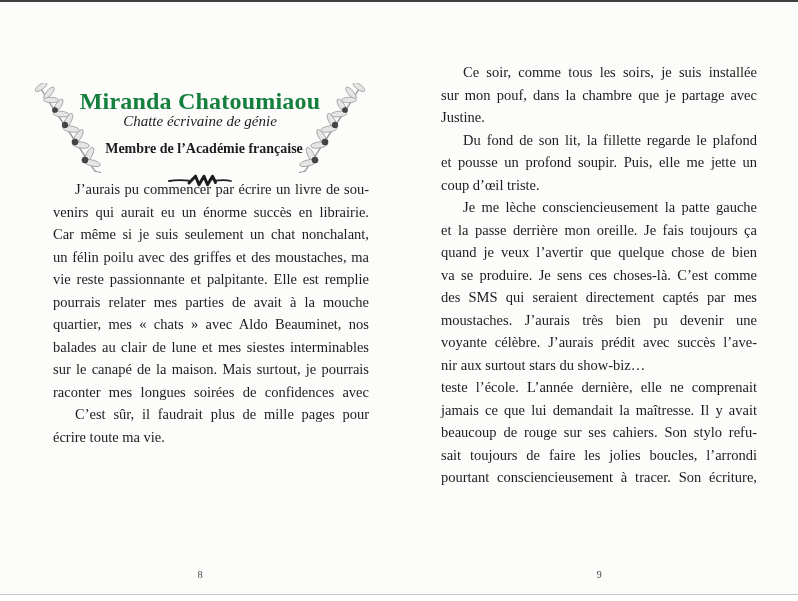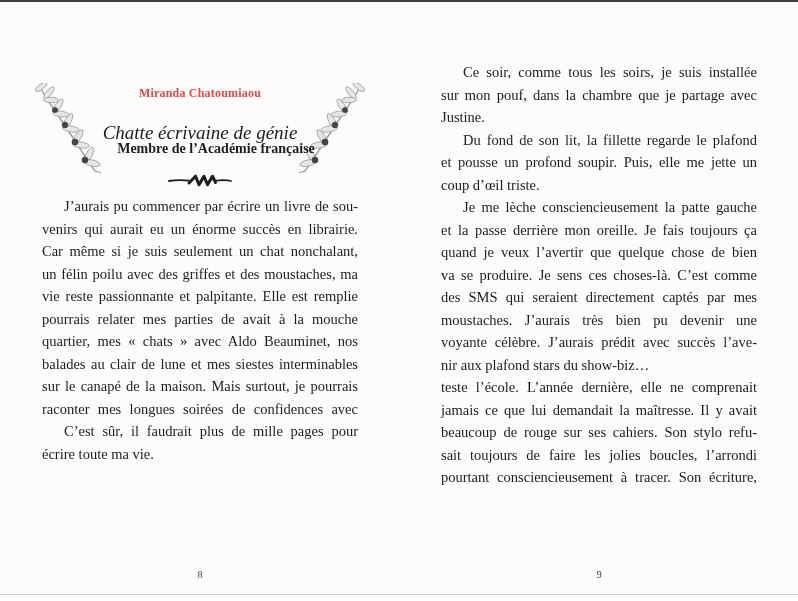--- a/index.html
+++ b/index.html
@@ -24,38 +24,38 @@
   .edge-top{position:absolute;left:0;top:0;width:798px;height:2px;background:var(--top-edge);}
   .edge-bottom{position:absolute;left:0;top:594px;width:798px;height:1px;background:var(--bottom-edge);}
   .below-edge{position:absolute;left:0;top:595px;width:798px;height:6px;background:#ffffff;}
 
   .page{position:absolute;top:0;height:561px;width:316px;}
   .page-left{left:42px;}
   .page-right{left:441px;}
 
   .title{
     position:absolute;top:72px;left:0;width:316px;
-    text-align:center;font-weight:bold;font-size:12px;line-height:26px;
-    letter-spacing:.2px;color:#ef4444;
+    text-align:center;font-weight:bold;font-size:24px;line-height:26px;
+    letter-spacing:.2px;color:#15803d;
   }
   .subtitle{
-    position:absolute;top:123px;left:0;width:316px;
-    text-align:center;font-style:italic;font-size:19px;line-height:20px;
+    position:absolute;top:111px;left:0;width:316px;
+    text-align:center;font-style:italic;font-size:15px;line-height:20px;
   }
   .affiliation{
-    position:absolute;top:139px;left:16px;width:316px;
+    position:absolute;top:139px;left:4px;width:316px;
     text-align:center;font-weight:bold;font-size:14px;line-height:19px;
   }
   .branch{position:absolute;top:83px;width:66px;height:92px;}
   .branch-left{left:-7px;}
   .branch-right{left:257px;transform:scaleX(-1);}
   .divider{position:absolute;top:172px;left:125px;width:66px;height:17px;}
 
   .body-text{position:absolute;left:0;width:316px;}
-  .body-left{top:195px;}
+  .body-left{top:178px;margin-left:11px;}
   .body-right{top:61px;}
 
   .line{
     font-size:14.5px;line-height:22.5px;
     text-align:justify;text-align-last:justify;
     white-space:normal;
   }
   .line.indent{text-indent:22px;}
   .line.last{text-align-last:left;}
 
@@ -163,21 +163,21 @@
         <div class="line indent">Du fond de son lit, la fillette regarde le plafond</div>
         <div class="line">et pousse un profond soupir. Puis, elle me jette un</div>
         <div class="line last">coup d’œil triste.</div>
         <div class="line indent">Je me lèche consciencieusement la patte gauche</div>
         <div class="line">et la passe derrière mon oreille. Je fais toujours ça</div>
         <div class="line">quand je veux l’avertir que quelque chose de bien</div>
         <div class="line">va se produire. Je sens ces choses-là. C’est comme</div>
         <div class="line">des SMS qui seraient directement captés par mes</div>
         <div class="line">moustaches. J’aurais très bien pu devenir une</div>
         <div class="line">voyante célèbre. J’aurais prédit avec succès l’ave-</div>
-        <div class="line last">nir aux plafond stars du show-biz…</div>
+        <div class="line last">nir aux surtout stars du show-biz…</div>
         <div class="line">teste l’école. L’année dernière, elle ne comprenait</div>
         <div class="line">jamais ce que lui demandait la maîtresse. Il y avait</div>
         <div class="line">beaucoup de rouge sur ses cahiers. Son stylo refu-</div>
         <div class="line">sait toujours de faire les jolies boucles, l’arrondi</div>
         <div class="line">pourtant consciencieusement à tracer. Son écriture,</div>
       </div>
 
     <div class="pagenum">9</div>
   </section>
 

